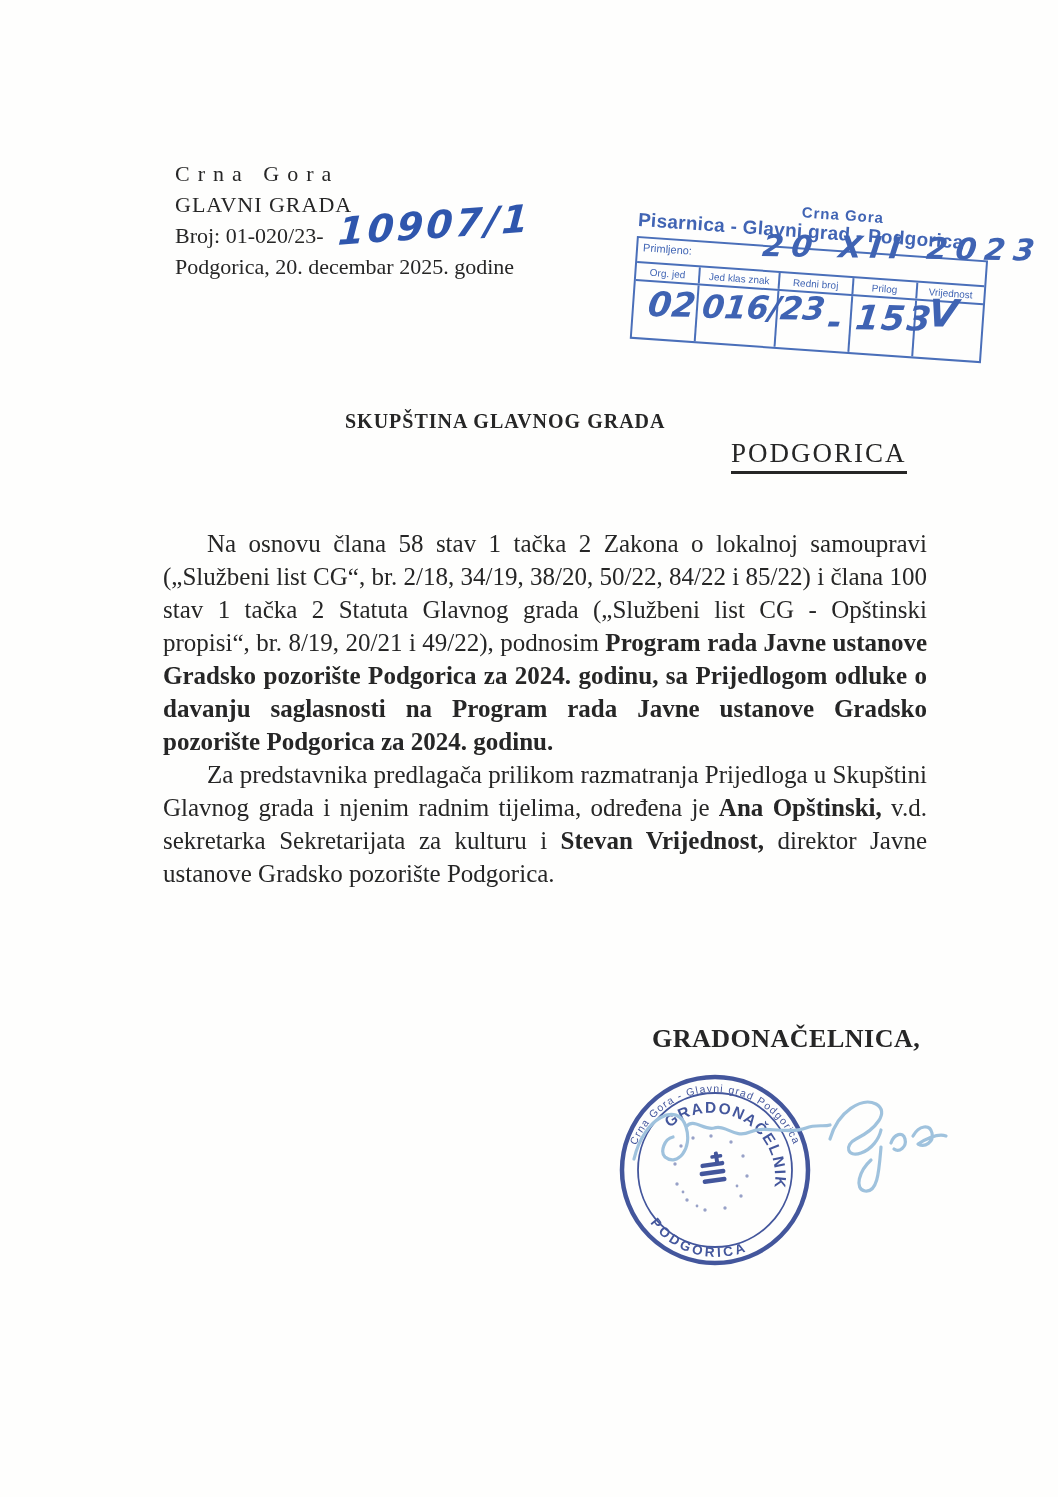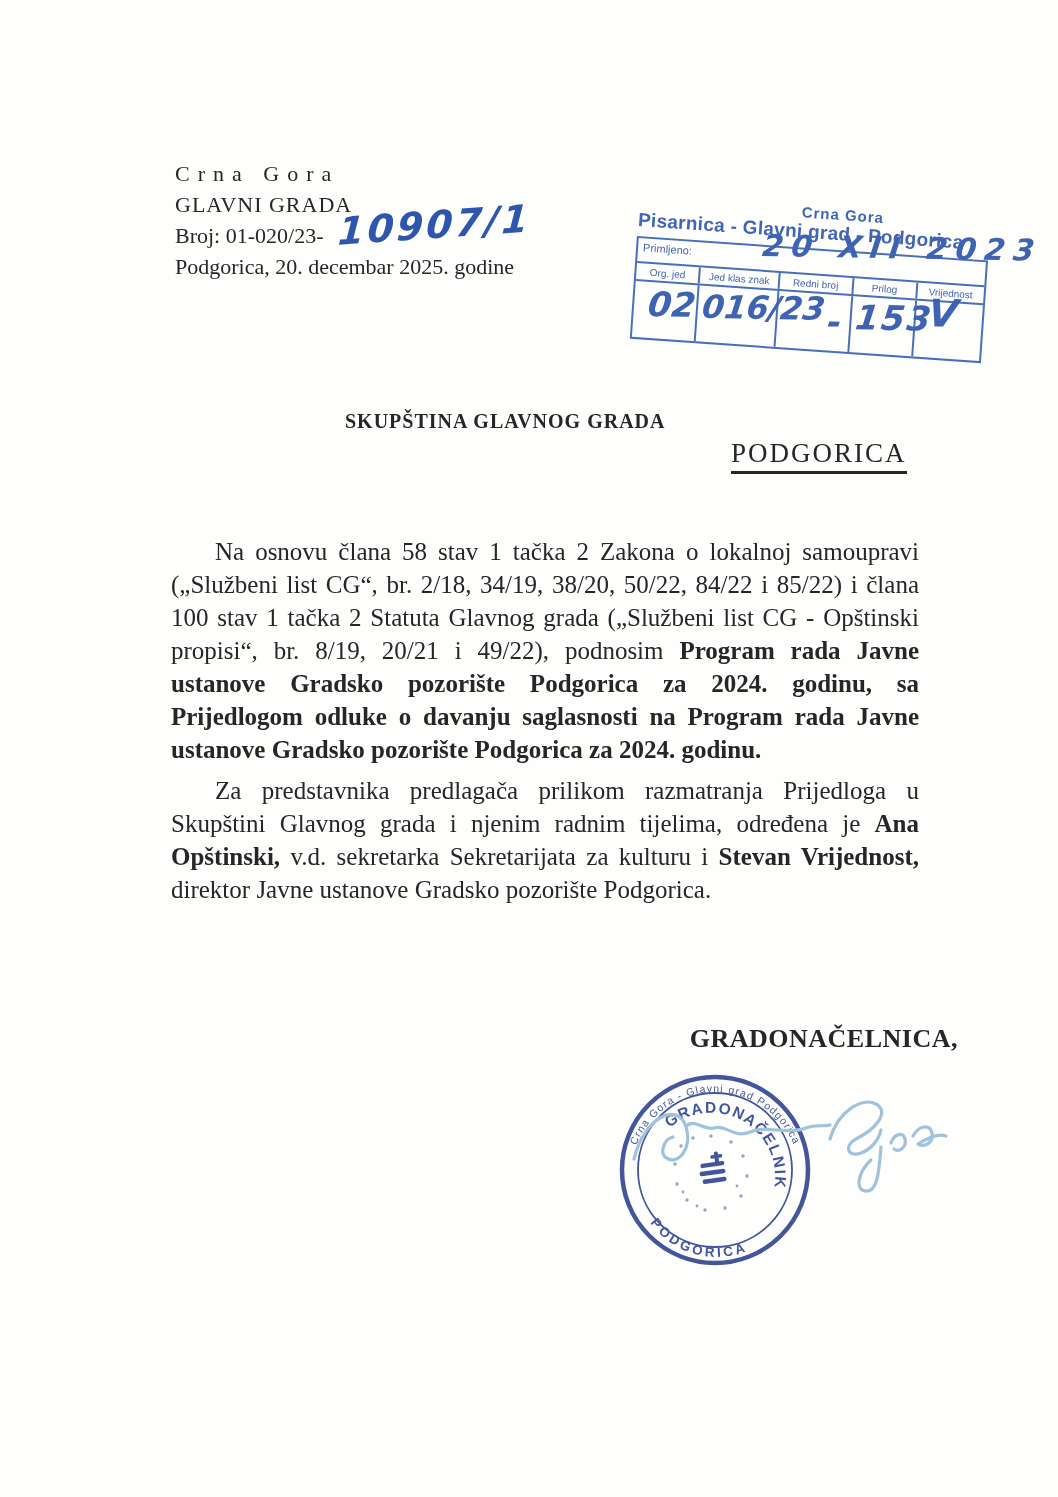--- a/index.html
+++ b/index.html
@@ -42,24 +42,24 @@
   .hand-v2{left:70px;top:88px;font-size:32px;white-space:nowrap;}
   .hand-v3{left:196px;top:96px;font-size:34px;}
   .hand-v4{left:224px;top:88px;font-size:34px;letter-spacing:2px;}
   .hand-v5{left:296px;top:78px;font-size:38px;}
   
   .addr1{position:absolute;left:345px;top:410px;font-size:20px;font-weight:bold;letter-spacing:1px;white-space:nowrap;}
   .addr2{position:absolute;left:731px;top:438px;font-size:27px;letter-spacing:2px;
     border-bottom:3px solid #262626;padding-bottom:2px;white-space:nowrap;}
   
   .doc-body{position:absolute;left:163px;top:527px;width:764px;font-size:25px;line-height:33px;text-align:justify;}
-  .doc-body p{margin:8px;text-indent:44px;font-family:Liberation Serif, serif;}
+  .doc-body p{margin:0;text-indent:44px;font-family:Liberation Serif, serif;}
   .doc-body .b{font-weight:bold;}
   
-  .sig-block{position:absolute;left:652px;top:1024px;width:306px;text-align:right;}
+  .sig-block{position:absolute;left:652px;top:1024px;width:306px;text-align:left;}
   .sig-title{font-size:26px;font-weight:bold;letter-spacing:.5px;white-space:nowrap;}
   .sig-name{font-size:25px;font-weight:bold;margin-top:11px;white-space:nowrap;}
   
   .seal-svg{position:absolute;left:613px;top:1068px;opacity:.88;}
   .sign-svg{position:absolute;left:590px;top:1075px;z-index:5;}
 </style>
 </head>
 <body>
 
 <div class="letterhead">

